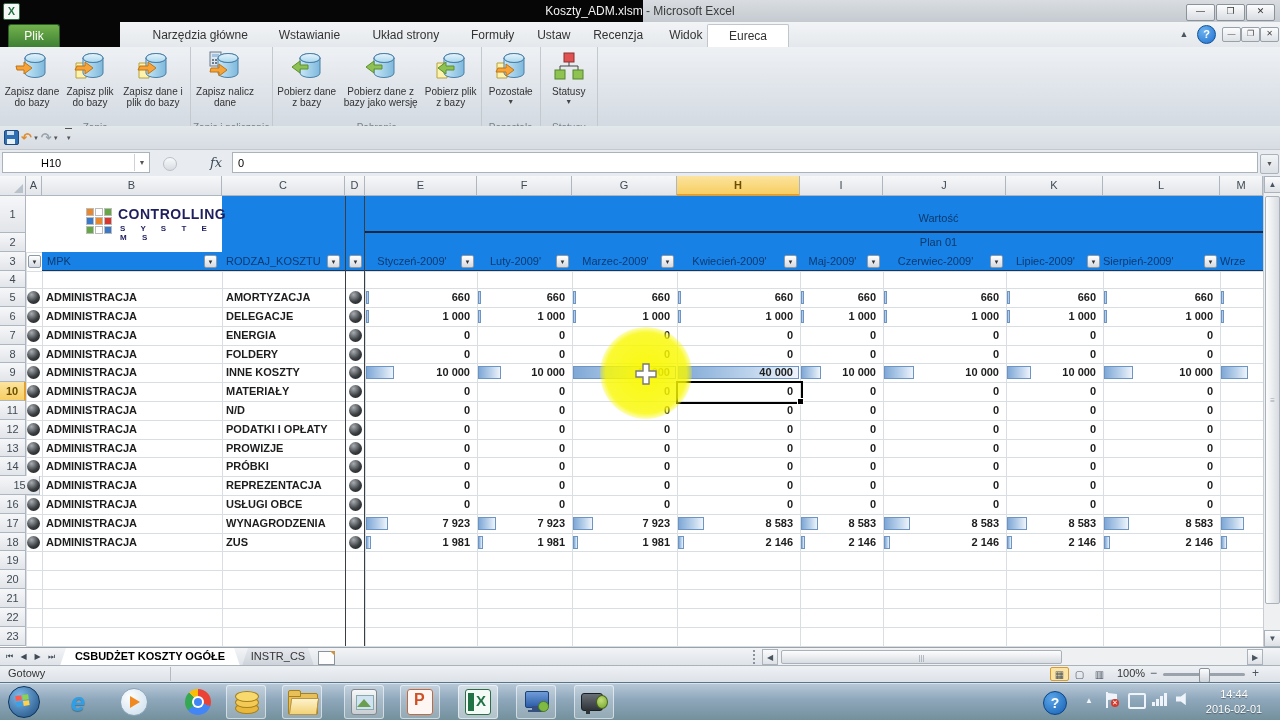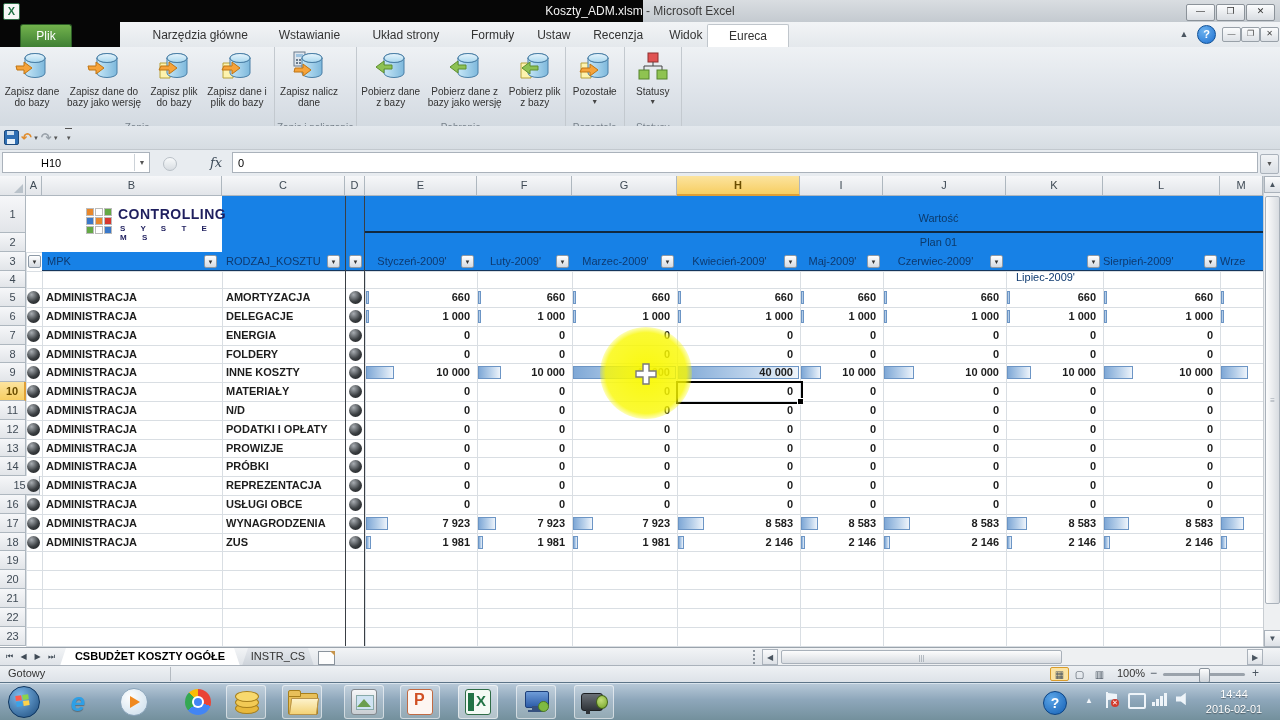--- a/index.html
+++ b/index.html
@@ -15,21 +15,21 @@
   #titletext .t-file{color:#f2f2f2;}
   #titletext .t-app{color:#3c3c3c;}
   .winbtn{top:4px;width:27px;height:15px;background:linear-gradient(#fbfcfd,#d9dde2);
     border:1px solid #8b9299;border-radius:2px;font-size:9px;line-height:13px;text-align:center;color:#333;}
   #xl-appicon{left:3px;top:3px;width:15px;height:15px;background:#f6f8f7;border:1px solid #2f6c47;
     border-radius:2px;color:#217346;font-weight:bold;font-size:11px;line-height:14px;text-align:center;}
 
   
   #tabrow{left:0;top:22px;width:1280px;height:25px;background:linear-gradient(#f2f4f6,#e4e8ec);border-bottom:1px solid #c8cdd3;}
   #tab-black{left:0;top:22px;width:120px;height:25px;background:#060606;}
-  #filetab{left:20px;top:24px;width:50px;height:23px;background:linear-gradient(#72b24c,#3c7d33);
+  #filetab{left:8px;top:24px;width:50px;height:23px;background:linear-gradient(#72b24c,#3c7d33);
     border:1px solid #2c5d26;border-bottom:none;border-radius:3px 3px 0 0;color:#fff;
     font-size:12px;text-align:center;line-height:22px;}
   .rtab{top:24px;height:23px;font-size:12px;color:#333;text-align:center;line-height:23px;padding:0 10px;}
   .rtab.active{background:#ffffff;border:1px solid #c0c6cc;border-bottom:1px solid #fff;border-radius:2px 2px 0 0;}
   #ribbon-collapse{left:1176px;top:26px;width:16px;height:16px;color:#4a5560;font-size:9px;text-align:center;line-height:16px;}
   #ribbon-help{left:1197px;top:25px;width:17px;height:17px;border-radius:50%;
     background:radial-gradient(circle at 35% 30%,#6db3ef,#1d6fd1);color:#fff;font-weight:bold;
     font-size:11px;text-align:center;line-height:17px;border:1px solid #0d4f96;}
   .wb-btn{top:27px;width:17px;height:13px;font-size:8px;line-height:12px;text-align:center;color:#444;
     background:linear-gradient(#fbfcfd,#dde1e6);border:1px solid #98a0a8;border-radius:2px;}
@@ -166,29 +166,20 @@
       <div class="rgroup">
         <div class="rbtns">
           <div class="rbtn" style="width: 60px;">
             <div class="ricon"><svg width="34" height="34" viewBox="0 0 34 34">
                 <ellipse cx="20" cy="8" rx="10" ry="4.5" fill="url(#gcylTop)" stroke="#4a7fa6"></ellipse>
 <path d="M10 8 V23 a10 4.5 0 0 0 20 0 V8 a10 4.5 0 0 1 -20 0 Z" fill="url(#gcylBody)" stroke="#4a7fa6"></path>
 <ellipse cx="20" cy="8" rx="10" ry="4.5" fill="url(#gcylTop)" stroke="#4a7fa6"></ellipse>
                 <path d="M1 16 h8 v-4 l8 6 -8 6 v-4 H2 Z" fill="#f6a33a" stroke="#bf7413" stroke-width="1"></path>
               </svg></div>
             <div class="rlabel">Zapisz dane do bazy</div>
-          </div>
-          <div class="rbtn" style="width: 84px;">
-            <div class="ricon"><svg width="34" height="34" viewBox="0 0 34 34">
-                <ellipse cx="20" cy="8" rx="10" ry="4.5" fill="url(#gcylTop)" stroke="#4a7fa6"></ellipse>
-<path d="M10 8 V23 a10 4.5 0 0 0 20 0 V8 a10 4.5 0 0 1 -20 0 Z" fill="url(#gcylBody)" stroke="#4a7fa6"></path>
-<ellipse cx="20" cy="8" rx="10" ry="4.5" fill="url(#gcylTop)" stroke="#4a7fa6"></ellipse>
-                <path d="M1 16 h8 v-4 l8 6 -8 6 v-4 H2 Z" fill="#f6a33a" stroke="#bf7413" stroke-width="1"></path>
-              </svg></div>
-            <div class="rlabel">Zapisz dane do bazy jako wersję</div>
           </div>
           <div class="rbtn" style="width: 56px;">
             <div class="ricon"><svg width="34" height="34" viewBox="0 0 34 34">
                 <path d="M3 13 h7 l3 3 v12 H3 Z" fill="#fdf3ae" stroke="#b8a23c"></path>
                 <ellipse cx="20" cy="8" rx="10" ry="4.5" fill="url(#gcylTop)" stroke="#4a7fa6"></ellipse>
 <path d="M10 8 V23 a10 4.5 0 0 0 20 0 V8 a10 4.5 0 0 1 -20 0 Z" fill="url(#gcylBody)" stroke="#4a7fa6"></path>
 <ellipse cx="20" cy="8" rx="10" ry="4.5" fill="url(#gcylTop)" stroke="#4a7fa6"></ellipse>
                 <path d="M4 16 h8 v-4 l8 6 -8 6 v-4 H2 Z" fill="#f6a33a" stroke="#bf7413" stroke-width="1"></path>
               </svg></div>
             <div class="rlabel">Zapisz plik do bazy</div>
@@ -441,21 +432,21 @@
       <div class="ab fhdr-text" style="left: 477px; top: 76px; width: 77px; height: 19px; line-height: 19px; text-align: center;">Luty-2009'</div>
       <div class="ab ddbtn" style="left: 556px; top: 79px;">▼</div>
       <div class="ab fhdr-text" style="left: 572px; top: 76px; width: 87px; height: 19px; line-height: 19px; text-align: center;">Marzec-2009'</div>
       <div class="ab ddbtn" style="left: 661px; top: 79px;">▼</div>
       <div class="ab fhdr-text" style="left: 677px; top: 76px; width: 105px; height: 19px; line-height: 19px; text-align: center;">Kwiecień-2009'</div>
       <div class="ab ddbtn" style="left: 784px; top: 79px;">▼</div>
       <div class="ab fhdr-text" style="left: 800px; top: 76px; width: 65px; height: 19px; line-height: 19px; text-align: center;">Maj-2009'</div>
       <div class="ab ddbtn" style="left: 867px; top: 79px;">▼</div>
       <div class="ab fhdr-text" style="left: 883px; top: 76px; width: 105px; height: 19px; line-height: 19px; text-align: center;">Czerwiec-2009'</div>
       <div class="ab ddbtn" style="left: 990px; top: 79px;">▼</div>
-      <div class="ab fhdr-text" style="left: 1006px; top: 92px; width: 79px; height: 19px; line-height: 19px; text-align: center;">Lipiec-2009'</div>
+      <div class="ab fhdr-text" style="left: 1006px; top: 76px; width: 79px; height: 19px; line-height: 19px; text-align: center;">Lipiec-2009'</div>
       <div class="ab ddbtn" style="left: 1087px; top: 79px;">▼</div>
       <div class="ab fhdr-text" style="left: 1103px; top: 76px; width: 99px; height: 19px; line-height: 19px; ">Sierpień-2009'</div>
       <div class="ab ddbtn" style="left: 1204px; top: 79px;">▼</div>
       <div class="ab fhdr-text" style="left: 1220px; top: 76px; width: 25px; height: 19px; line-height: 19px; text-align: left;">Wrze</div>
       <div class="ab sphere" style="left: 27px; top: 115px;"></div>
       <div class="ab celltxt" style="left: 46px; top: 112px; height: 19px; line-height: 19px;">ADMINISTRACJA</div>
       <div class="ab celltxt" style="left: 226px; top: 112px; height: 19px; line-height: 19px;">AMORTYZACJA</div>
       <div class="ab sphere" style="left: 349px; top: 115px;"></div>
       <div class="ab dbar" style="left: 366px; top: 115px; width: 3px; height: 13px;"></div>
       <div class="ab cellnum" style="left: 365px; top: 112px; width: 105px; height: 19px; line-height: 19px;">660</div>

